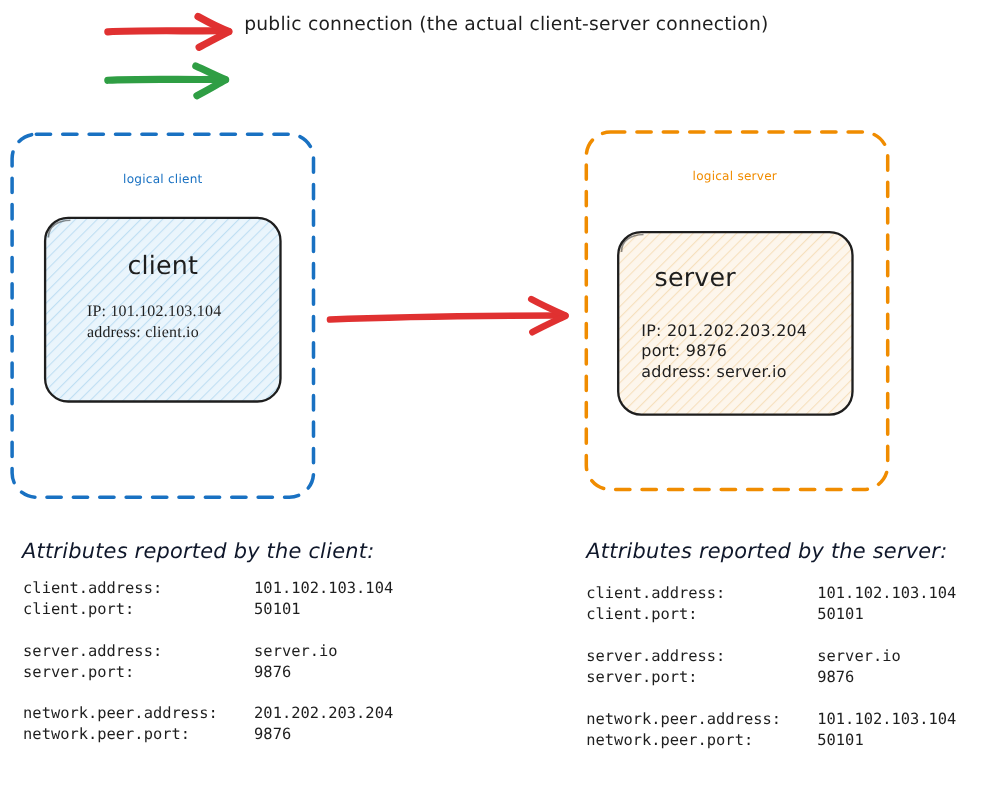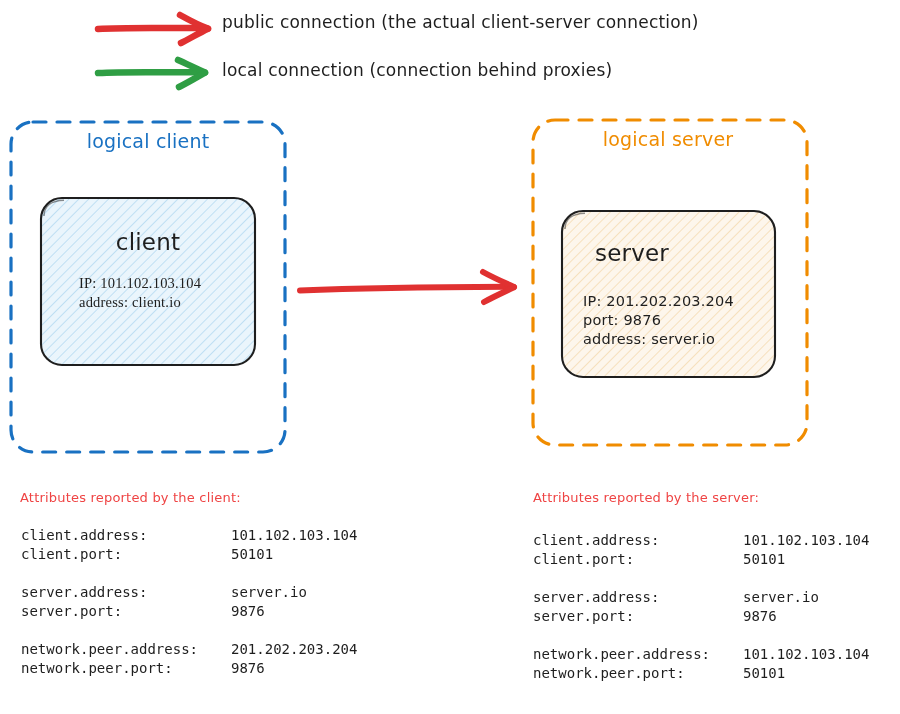--- a/index.html
+++ b/index.html
@@ -41,23 +41,24 @@
     position: absolute;
     font-size: 17px;
     color: #1e1e1e;
     white-space: nowrap;
   }
   #legend-public-label { left: 222px; top: 12px; }
   #legend-local-label  { left: 222px; top: 60px; }
 
   .zone-title {
     position: absolute;
-    font-size: 19px;
+    font-size: 11px;
     white-space: nowrap;
     transform: translateX(-50%);
+    margin-top: 26px;
   }
   #zone-client-title { left: 148px; top: 130px; color: #1971c2; }
   #zone-server-title { left: 668px; top: 128px; color: #f08c00; }
 
   .node-title {
     position: absolute;
     font-size: 23px;
     color: #1e1e1e;
     white-space: nowrap;
     transform: translateX(-50%);
@@ -71,22 +72,23 @@
     font-size: 14.5px;
     line-height: 19px;
     color: #1e1e1e;
     white-space: nowrap;
   }
   #client-node-props { left: 79px; top: 274px; font-family: Liberation Serif, serif; }
   #server-node-props { left: 583px; top: 292px; }
 
   .attr-heading {
     position: absolute;
-    font-size: 13px;
-    color: #ef4444;
+    font-size: 19px;
+    font-style: italic;
+    color: #0f172a;
     white-space: nowrap;
   }
   #client-attrs-heading { left: 20px; top: 490px; }
   #server-attrs-heading { left: 533px; top: 490px; }
 
   .attr-table {
     position: absolute;
     font-family: "DejaVu Sans Mono", monospace;
     font-size: 14px;
     line-height: 19px;
@@ -153,21 +155,20 @@
 
     <g>
       <path d="M300,290.5 C360,288 450,287 508,286.8" stroke="#e03131" stroke-width="6" stroke-linecap="round" fill="none"></path>
       <path d="M483,272 C492,277 503,282 514,286.9" stroke="#e03131" stroke-width="6" stroke-linecap="round" fill="none"></path>
       <path d="M484,302 C493,297 504,292 514,287.2" stroke="#e03131" stroke-width="6" stroke-linecap="round" fill="none"></path>
     </g>
   </svg>
 
   <div class="hand legend-label" id="legend-public-label">public connection (the actual client-server connection)</div>
 
-  <div class="hand legend-label" id="legend-local-label">local connection (connection behind proxies)</div>
 
   <div class="hand zone-title" id="zone-client-title">logical client</div>
 
   <div class="hand zone-title" id="zone-server-title">logical server</div>
 
   <div class="hand node-title" id="client-node-title">client</div>
 
   <div class="hand node-title" id="server-node-title">server</div>
 
   <div class="hand node-props" id="client-node-props" style="white-space: pre;">IP: 101.102.103.104

